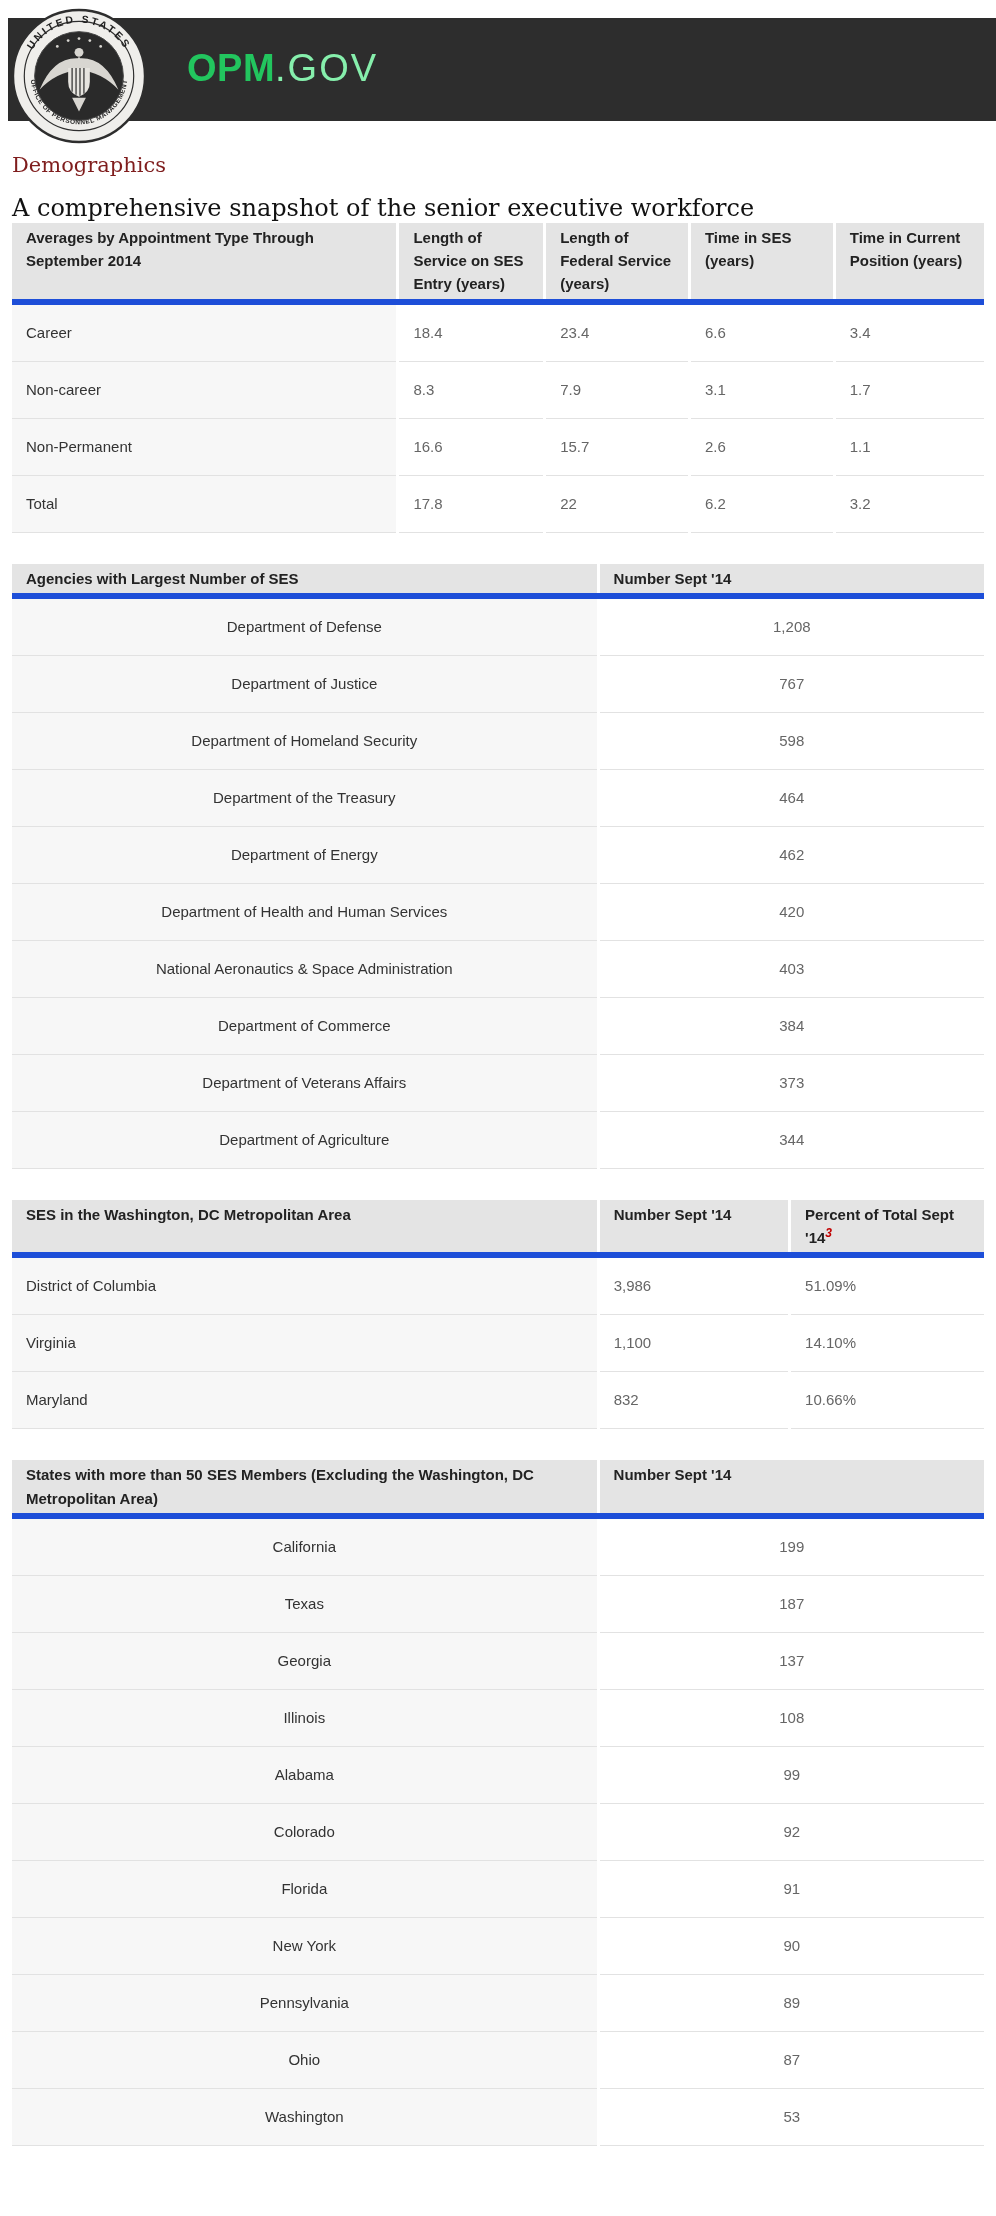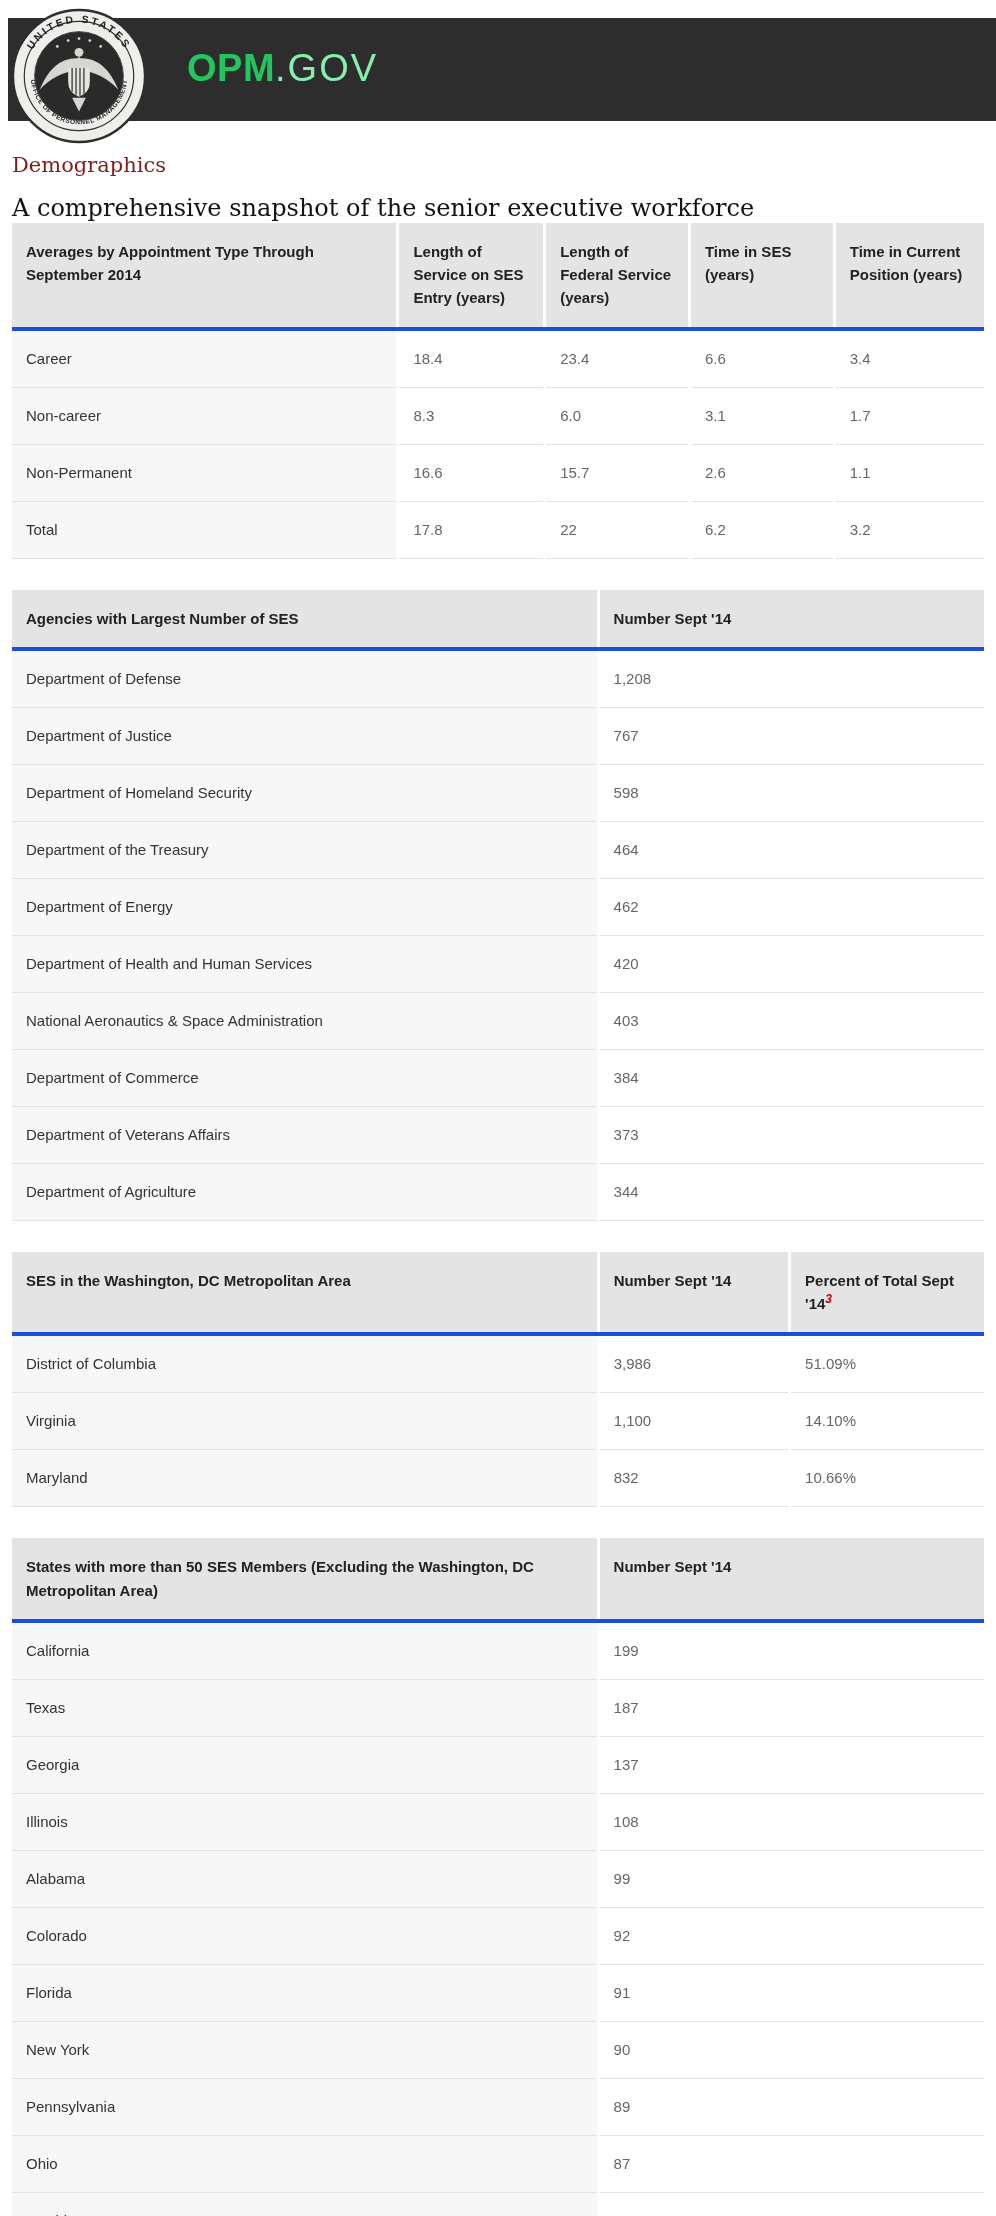--- a/index.html
+++ b/index.html
@@ -51,23 +51,23 @@
   table.data-table{
     width:972px;border-collapse:collapse;table-layout:fixed;
     margin:0 0 31px 0;
     font-size:15px;
   }
   table.data-table th{
     background:var(--header-bg);
     text-align:left;vertical-align:top;
     font-weight:bold;color:#222;
     line-height:1.55;
-    padding:17px 14px;
+    padding:3px 14px;
     border-right:3px solid #fff;
-    border-bottom:4px solid #1d4ed8;
+    border-bottom:6px solid #1d4ed8;
   }
   table.data-table th:last-child{border-right:none;}
   table.data-table td{
     padding:19px 14px;
     line-height:1.2;
     border-bottom:1px solid var(--row-border);
     border-right:3px solid #fff;
     white-space:nowrap;overflow:hidden;
   }
   table.data-table td:last-child{border-right:none;}
@@ -75,21 +75,21 @@
     background:var(--label-col-bg);
     font-weight:normal;color:var(--label-text);
   }
   table.data-table td.value{
     background:#fff;color:var(--value-text);
   }
   table.data-table td.value + td.value{border-left:1px solid #ececec;margin-top:32px;}
   
   .t-avg th{padding:21px 14px 18px;}
   .t-compact th{padding:13px 14px;}
-  .t-compact td{padding:17px 14px;}
+  .t-compact td{padding:17px 14px;text-align:center;}
   sup.fn{
     color:var(--footnote-red);
     font-style:italic;font-weight:bold;
     font-size:12px;line-height:0;
     vertical-align:super;cursor:pointer;
   }
 </style>
 </head>
 <body>
 
@@ -152,21 +152,21 @@
         <tr>
           <td class="label">Career</td>
           <td class="value">18.4</td>
           <td class="value">23.4</td>
           <td class="value">6.6</td>
           <td class="value">3.4</td>
         </tr>
         <tr>
           <td class="label">Non-career</td>
           <td class="value">8.3</td>
-          <td class="value">6.0</td>
+          <td class="value">7.9</td>
           <td class="value">3.1</td>
           <td class="value">1.7</td>
         </tr>
         <tr>
           <td class="label">Non-Permanent</td>
           <td class="value">16.6</td>
           <td class="value">15.7</td>
           <td class="value">2.6</td>
           <td class="value">1.1</td>
         </tr>

